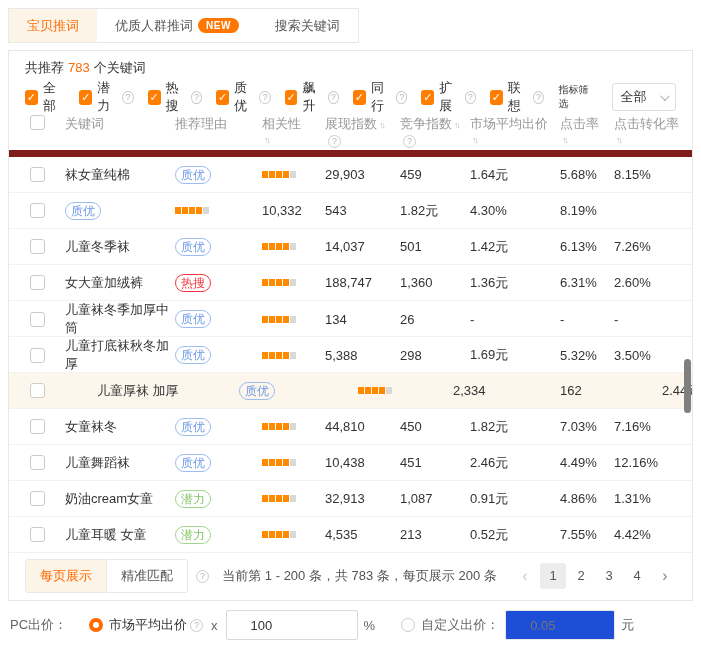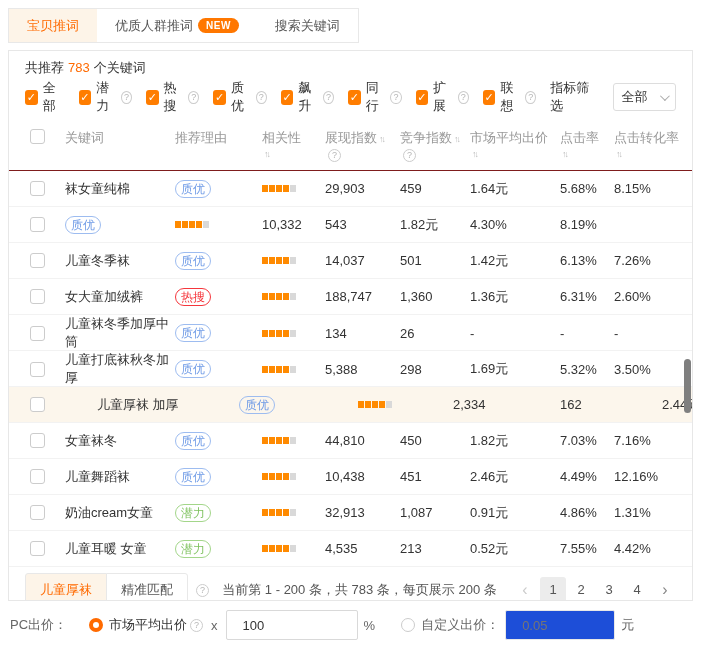--- a/index.html
+++ b/index.html
@@ -24,32 +24,32 @@
   .filter-row { margin:6px 16px 0 16px; height:28px; display:flex; align-items:center; }
   .cb-item { display:inline-flex; align-items:center; margin-right:14px; cursor:pointer; }
   .cb-box { width:15px; height:15px; border-radius:3px; background:#ff7d00;
     display:inline-flex; align-items:center; justify-content:center;
     color:#fff; font-size:11px; line-height:1; margin-right:5px; }
   .cb-label { font-size:13px; color:#333; }
   .help { display:inline-block; width:13px; height:13px; border:1px solid #ccc;
     border-radius:50%; color:#b5b5b5; font-size:9px; line-height:11px;
     text-align:center; margin-left:3px; background:#fff; }
   .metric { margin-left:auto; display:flex; align-items:center; }
-  .metric-label { font-size:13px; color:#333; margin-right:20px; }
+  .metric-label { font-size:10px; color:#333; margin-right:20px; }
   .select { width:74px; height:28px; border:1px solid #ddd; border-radius:3px;
     display:flex; align-items:center; padding:0 8px; font-size:13px; color:#333;
     cursor:pointer; background:#fff; }
   .chev { margin-left:auto; width:7px; height:7px; border-right:1.5px solid #aaa;
     border-bottom:1.5px solid #aaa; transform:rotate(45deg) translateY(-2px); }
 
   
   .grid { display:grid;
     grid-template-columns:35px 110px 87px 63px 75px 70px 90px 54px 1fr;
     padding-left:21px; padding-right:8px; align-items:center; }
-  .thead { margin-top:14px; height:46px; border-bottom:1px solid #7f1d1d;
+  .thead { margin-top:0; height:46px; border-bottom:7px solid #7f1d1d;
     color:#999; font-size:13px; align-items:start; padding-top:4px; }
   .th .l2 { margin-top:2px; display:flex; align-items:center; }
   .sort { font-size:9px; color:#bbb; letter-spacing:-2px; margin-left:2px; cursor:pointer; }
   .trow { height:36px; border-bottom:1px solid #f2f2f2; font-size:13px; color:#333; }
   .trow.hl { background:#fcf6ec;gap:32px; }
   .cb-empty { width:15px; height:15px; border:1px solid #ccc; border-radius:3px;
     background:#fff; cursor:pointer; display:inline-block; }
   .badge { display:inline-block; font-size:12px; line-height:16px; padding:0 5px;
     border-radius:9px; border:1px solid; white-space:nowrap; }
   .badge-blue  { color:#6f9be6; border-color:#9dbcf0; }
@@ -80,21 +80,21 @@
 
   
   .bid-row { position:absolute; left:10px; top:610px; display:flex;
     align-items:center; font-size:13px; color:#666; white-space:nowrap; }
   .radio { width:14px; height:14px; border-radius:50%; display:inline-block;
     margin-right:6px; cursor:pointer; }
   .radio.on { border:4px solid #ff6a00; background:#fff; }
   .radio.off { border:1px solid #ccc; background:#fff; }
   .bid-row .opt { color:#333; }
   .bid-input { width:132px; height:30px; border:1px solid #d9d9d9; border-radius:2px;
-    padding:0 16px; font-size:13px; color:#333; margin:0 6px;
+    padding:0 24px; font-size:13px; color:#333; margin:0 6px;
     font-family:"Liberation Sans",sans-serif; }
   .bid-input.disabled { width:110px; background:#1d4ed8; border-color:#e8e8e8; color:#bbb; }
   .gap-l { margin-left:26px; }
   .bid-label { margin-right:22px; }
   .times { margin:0 2px 0 8px; color:#666; }
 </style>
 </head>
 <body>
 
 <div class="tabbar" id="tabbar">
@@ -393,21 +393,21 @@
         </div>
         <div>4,535</div>
         <div>213</div>
         <div>0.52元</div>
         <div>7.55%</div>
         <div>4.42%</div>
       </div>
     </div>
 
   <div class="tfoot">
-    <button class="match-btn active">儿童厚袜</button>
+    <button class="match-btn active">每页展示</button>
     <button class="match-btn plain">精准匹配</button>
     <span class="help">?</span>
     <span class="page-info">当前第 1 - 200 条，共 783 条，每页展示 200 条</span>
     <div class="pager" id="pager">
         <span class="pg arrow-prev">‹</span>
         <span class="pg active">1</span>
         <span class="pg">2</span>
         <span class="pg">3</span>
         <span class="pg">4</span>
         <span class="pg arrow-next">›</span>

